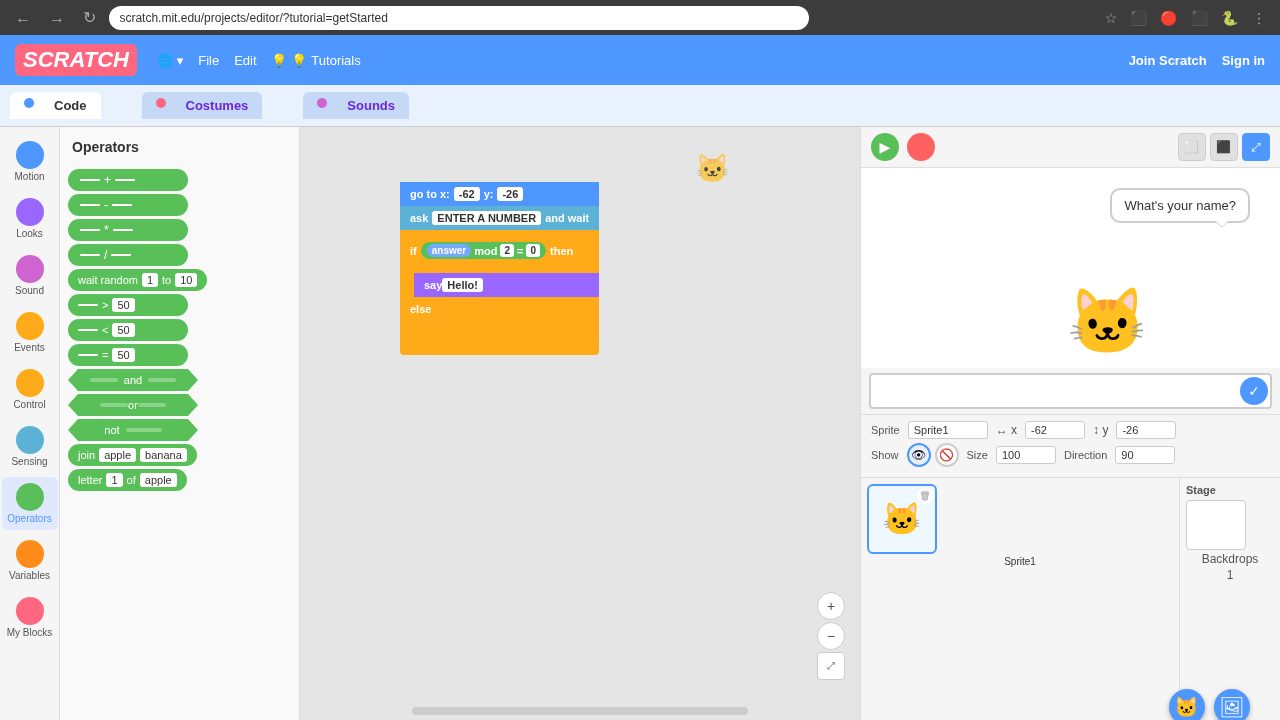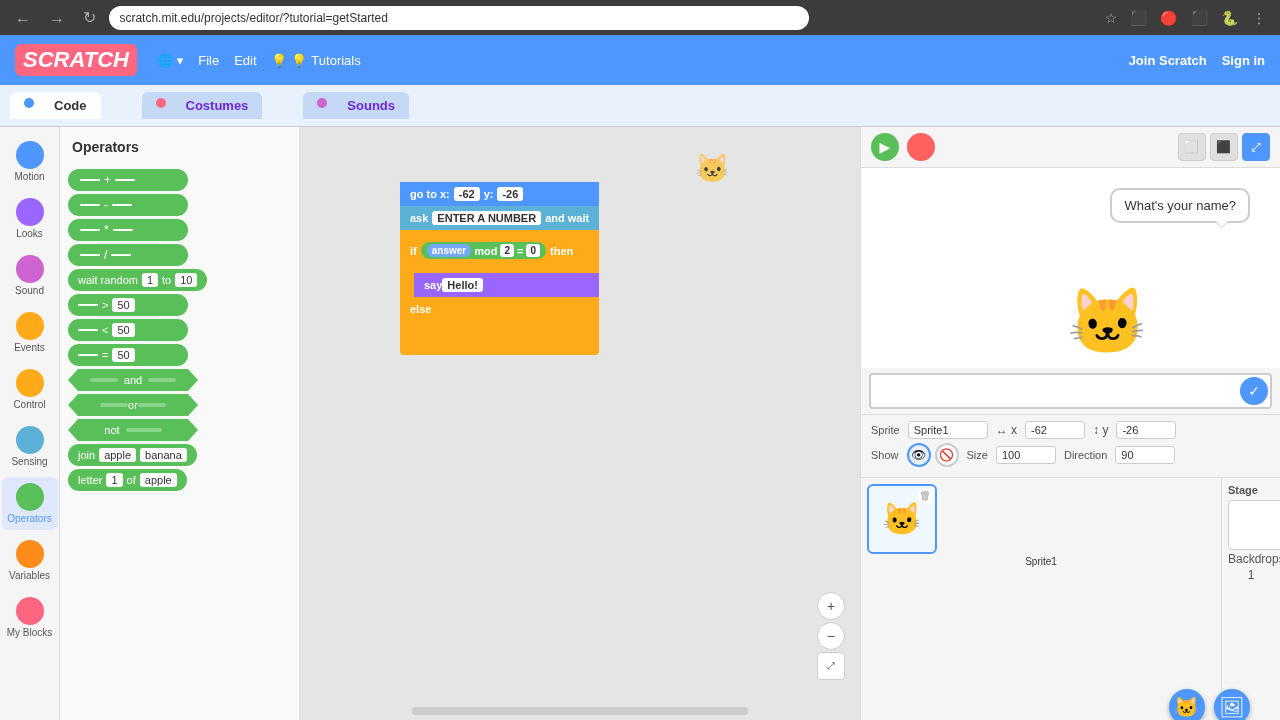--- a/index.html
+++ b/index.html
@@ -79,21 +79,21 @@
     .sprite-value-input { border: 1px solid #ccc; border-radius: 3px; padding: 2px 5px; font-size: 11px; color: #333; width: 60px; }
     .sprite-value-wide { width: 80px; }
     .show-btns { display: flex; gap: 4px; }
     .show-btn { width: 24px; height: 24px; border-radius: 50%; border: 2px solid #ccc; display: flex; align-items: center; justify-content: center; cursor: pointer; font-size: 12px; background: white; }
     .show-btn-active { border-color: #4d97ff; background: #e8f0ff; }
     .coord-icon { font-size: 12px; color: #555; }
 
     
     .sprite-stage-panel { display: flex; border-top: 1px solid #ddd; flex: 1; }
     .sprites-section { flex: 1; padding: 6px; }
-    .stage-section { width: 59px; padding: 6px; border-left: 1px solid #ddd; }
+    .stage-section { width: 101px; padding: 6px; border-left: 1px solid #ddd; }
     .section-label { font-size: 11px; color: #555; margin-bottom: 4px; font-weight: bold; }
     .sprite-thumb { width: 70px; height: 70px; border: 2px solid #4d97ff; border-radius: 6px; background: #f0f8ff; display: flex; align-items: center; justify-content: center; position: relative; cursor: pointer; }
     .sprite-thumb-label { font-size: 10px; color: #333; text-align: center; margin-top: 2px; }
     .sprite-delete { position: absolute; top: 2px; right: 2px; background: white; border-radius: 50%; width: 16px; height: 16px; display: flex; align-items: center; justify-content: center; font-size: 9px; color: #999; cursor: pointer; }
     .stage-mini-thumb { width: 60px; height: 50px; background: white; border: 1px solid #ccc; border-radius: 4px; display: flex; align-items: center; justify-content: center; font-size: 10px; color: #999; }
     .backdrop-count { font-size: 12px; color: #555; text-align: center; margin-top: 2px; }
 
     .scrollbar-h { height: 8px; background: #ccc; border-radius: 4px; position: absolute; bottom: 5px; left: 20%; right: 20%; cursor: pointer; }
 
     

